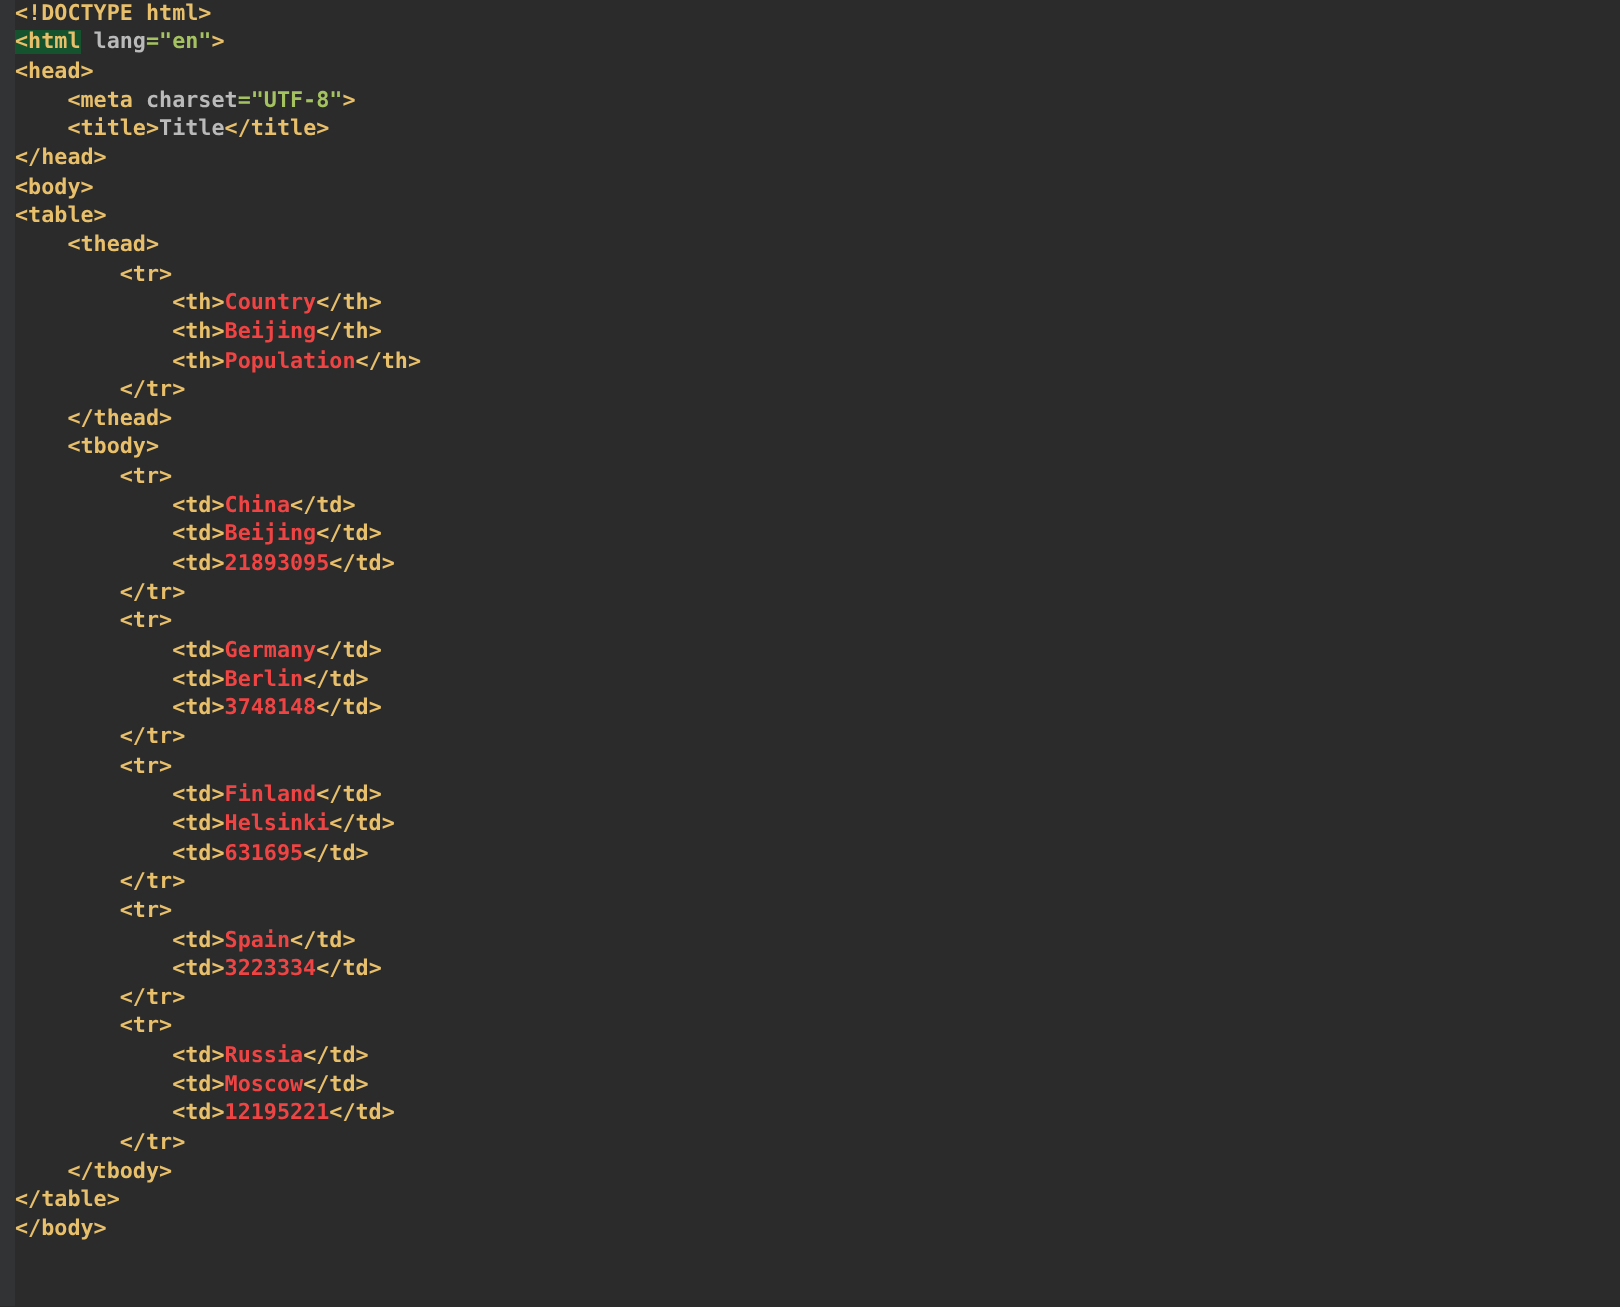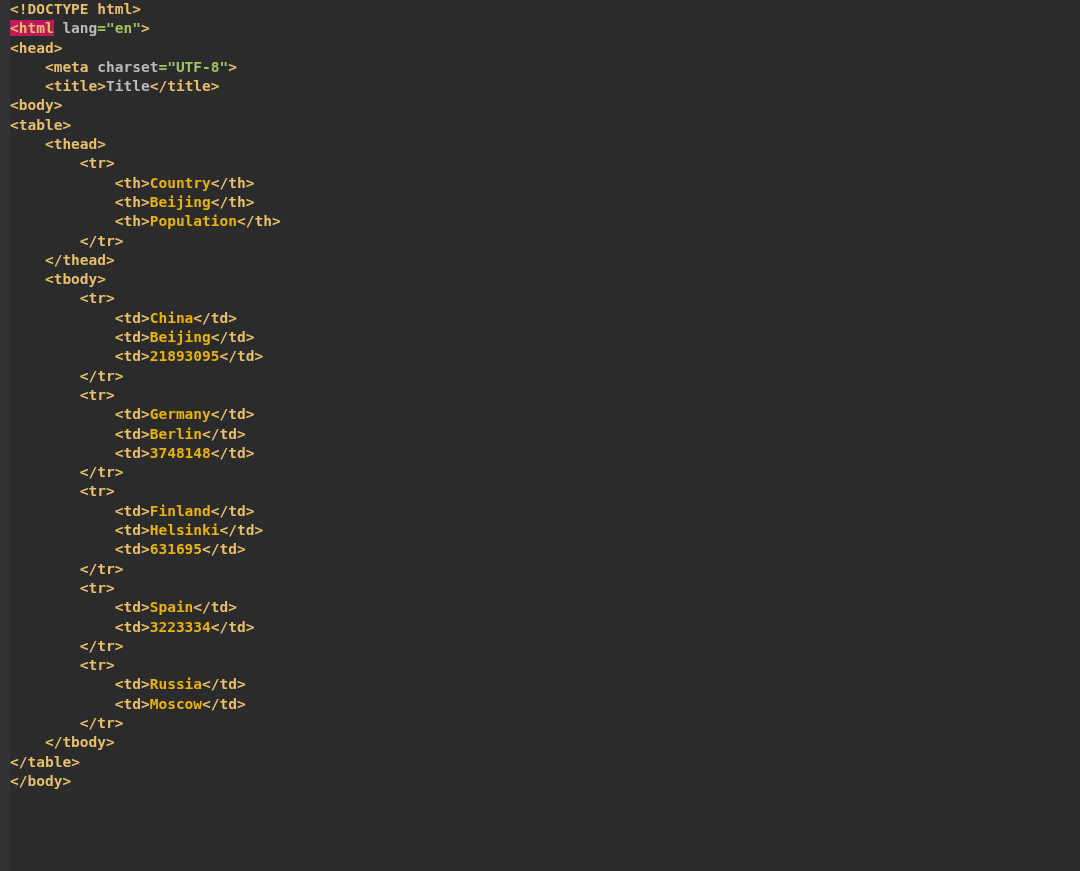--- a/index.html
+++ b/index.html
@@ -29,29 +29,29 @@
   .code {
     flex:1;
     padding-left:0;
   }
   .line {
     height:19.3px;
     white-space:pre;
   }
 
   
-  .c-text   { color:#eab308; }   
+  .c-text   { color:#ef4444; }   
   .c-tag    { color:#e8bf6a; }   
   .c-attr   { color:#bababa; }   
   .c-str    { color:#a5c261; }   
   .c-title  { color:#bababa; }   
 
   
   .hl-open {
-    background:#be185d;
+    background:#14532d;
   }
   .hl-close {
     background:#3b514d;
   }
 
   
   .ig {
     color:#4b4b4b;
   }
 </style>
@@ -67,20 +67,21 @@
     <div class="line"><span class="c-tag"><span>&lt;</span><span>!</span><span>DOCTYPE</span> <span>html</span><span>&gt;</span></span></div>
 
     <div class="line"><span class="hl-open"><span class="c-tag"><span>&lt;</span><span>html</span></span></span><span class="c-attr"> <span>lang</span></span><span class="c-str"><span>=</span><span>"en"</span></span><span class="c-tag"><span>&gt;</span></span></div>
 
     <div class="line"><span class="c-tag"><span>&lt;</span><span>head</span><span>&gt;</span></span></div>
 
     <div class="line"><span>    </span><span class="c-tag"><span>&lt;</span><span>meta</span></span><span class="c-attr"> <span>charset</span></span><span class="c-str"><span>=</span><span>"UTF-8"</span></span><span class="c-tag"><span>&gt;</span></span></div>
 
     <div class="line"><span>    </span><span class="c-tag"><span>&lt;</span><span>title</span><span>&gt;</span></span><span class="c-title">Title</span><span class="c-tag"><span>&lt;</span><span>/</span><span>title</span><span>&gt;</span></span></div>
 
+    <div class="line"><span class="c-tag"><span>&lt;</span><span>/</span><span>head</span><span>&gt;</span></span></div>
 
     <div class="line"><span class="c-tag"><span>&lt;</span><span>body</span><span>&gt;</span></span></div>
 
     <div class="line"><span class="c-tag"><span>&lt;</span><span>table</span><span>&gt;</span></span></div>
 
     <div class="line"><span>    </span><span class="c-tag"><span>&lt;</span><span>thead</span><span>&gt;</span></span></div>
 
     <div class="line"><span class="ig">    </span><span>    </span><span class="c-tag"><span>&lt;</span><span>tr</span><span>&gt;</span></span></div>
 
     <div class="line"><span class="ig">    </span><span class="ig">    </span><span>    </span><span class="c-tag"><span>&lt;</span><span>th</span><span>&gt;</span></span><span class="c-text">Country</span><span class="c-tag"><span>&lt;</span><span>/</span><span>th</span><span>&gt;</span></span></div>
@@ -111,20 +112,21 @@
         <div class="line"><span class="ig">    </span><span class="ig">    </span><span>    </span><span class="c-tag"><span>&lt;</span><span>td</span><span>&gt;</span></span><span class="c-text">Helsinki</span><span class="c-tag"><span>&lt;</span><span>/</span><span>td</span><span>&gt;</span></span></div>
         <div class="line"><span class="ig">    </span><span class="ig">    </span><span>    </span><span class="c-tag"><span>&lt;</span><span>td</span><span>&gt;</span></span><span class="c-text">631695</span><span class="c-tag"><span>&lt;</span><span>/</span><span>td</span><span>&gt;</span></span></div>
         <div class="line"><span class="ig">    </span><span>    </span><span class="c-tag"><span>&lt;</span><span>/</span><span>tr</span><span>&gt;</span></span></div>
         <div class="line"><span class="ig">    </span><span>    </span><span class="c-tag"><span>&lt;</span><span>tr</span><span>&gt;</span></span></div>
         <div class="line"><span class="ig">    </span><span class="ig">    </span><span>    </span><span class="c-tag"><span>&lt;</span><span>td</span><span>&gt;</span></span><span class="c-text">Spain</span><span class="c-tag"><span>&lt;</span><span>/</span><span>td</span><span>&gt;</span></span></div>
         <div class="line"><span class="ig">    </span><span class="ig">    </span><span>    </span><span class="c-tag"><span>&lt;</span><span>td</span><span>&gt;</span></span><span class="c-text">3223334</span><span class="c-tag"><span>&lt;</span><span>/</span><span>td</span><span>&gt;</span></span></div>
         <div class="line"><span class="ig">    </span><span>    </span><span class="c-tag"><span>&lt;</span><span>/</span><span>tr</span><span>&gt;</span></span></div>
         <div class="line"><span class="ig">    </span><span>    </span><span class="c-tag"><span>&lt;</span><span>tr</span><span>&gt;</span></span></div>
         <div class="line"><span class="ig">    </span><span class="ig">    </span><span>    </span><span class="c-tag"><span>&lt;</span><span>td</span><span>&gt;</span></span><span class="c-text">Russia</span><span class="c-tag"><span>&lt;</span><span>/</span><span>td</span><span>&gt;</span></span></div>
         <div class="line"><span class="ig">    </span><span class="ig">    </span><span>    </span><span class="c-tag"><span>&lt;</span><span>td</span><span>&gt;</span></span><span class="c-text">Moscow</span><span class="c-tag"><span>&lt;</span><span>/</span><span>td</span><span>&gt;</span></span></div>
+        <div class="line"><span class="ig">    </span><span class="ig">    </span><span>    </span><span class="c-tag"><span>&lt;</span><span>td</span><span>&gt;</span></span><span class="c-text">12195221</span><span class="c-tag"><span>&lt;</span><span>/</span><span>td</span><span>&gt;</span></span></div>
         <div class="line"><span class="ig">    </span><span>    </span><span class="c-tag"><span>&lt;</span><span>/</span><span>tr</span><span>&gt;</span></span></div>
       </div>
 
     <div class="line"><span>    </span><span class="c-tag"><span>&lt;</span><span>/</span><span>tbody</span><span>&gt;</span></span></div>
 
     <div class="line"><span class="c-tag"><span>&lt;</span><span>/</span><span>table</span><span>&gt;</span></span></div>
 
     <div class="line"><span class="c-tag"><span>&lt;</span><span>/</span><span>body</span><span>&gt;</span></span></div>
 
 

